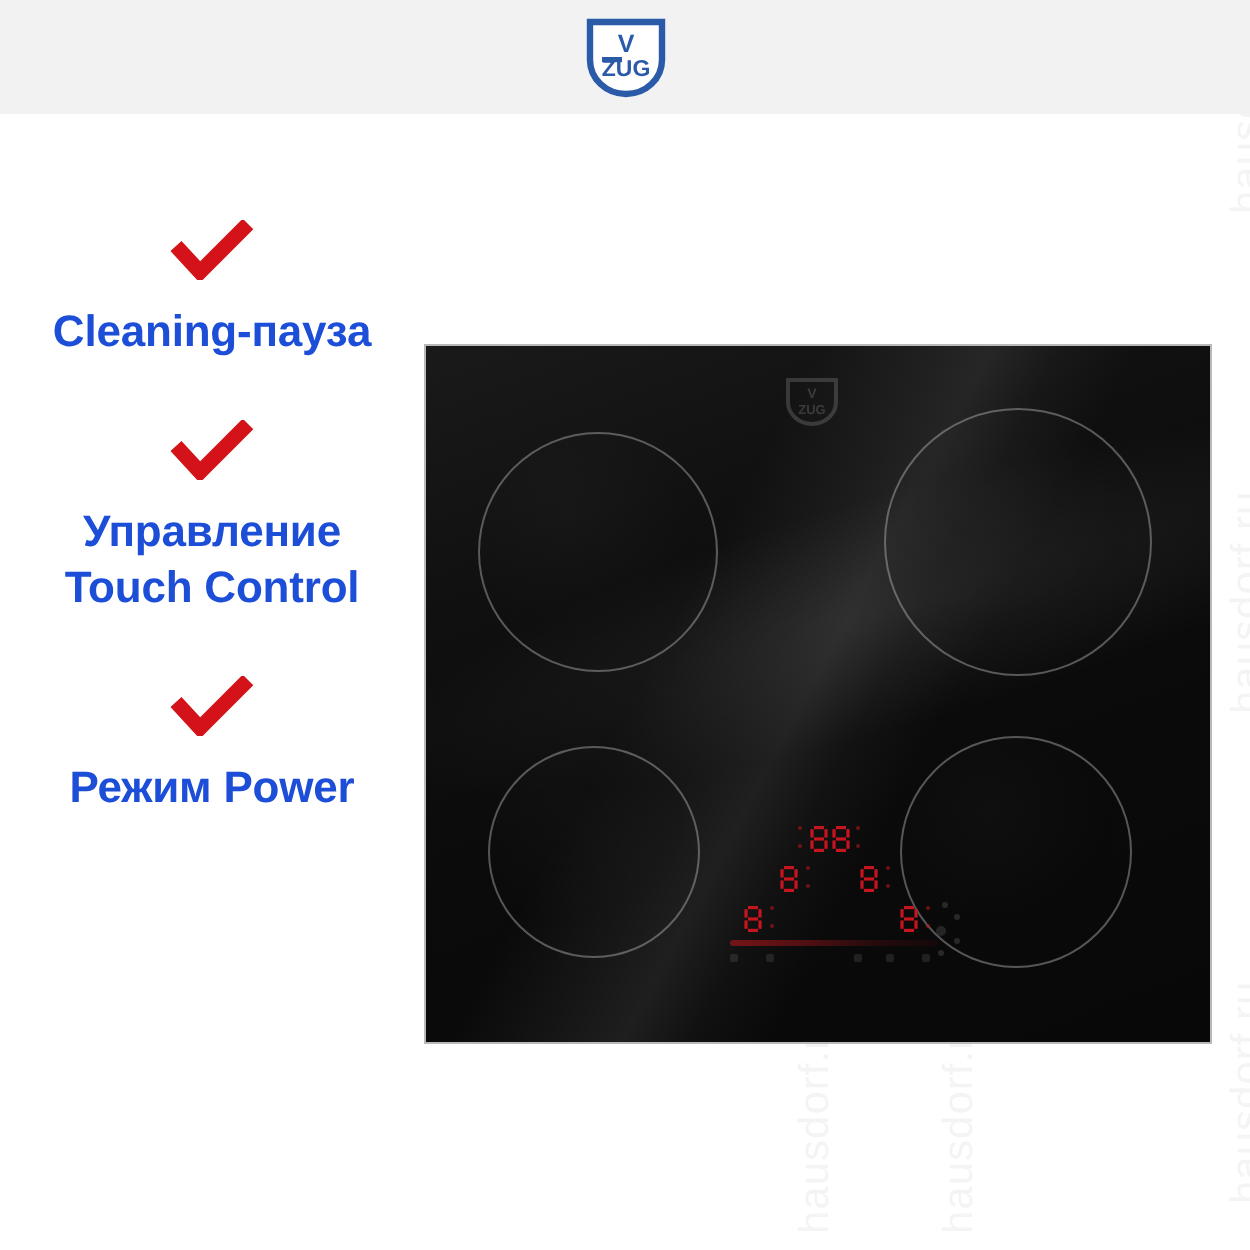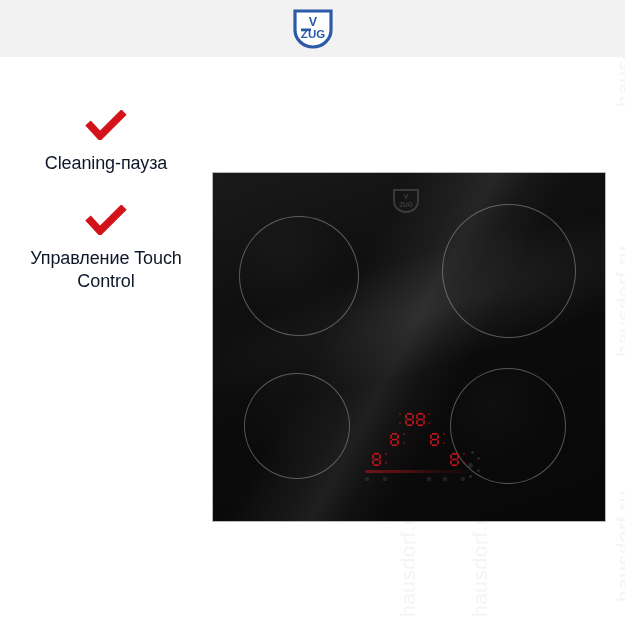--- a/index.html
+++ b/index.html
@@ -36,23 +36,23 @@
   }
 
   
   .features {
     position: absolute; left: 0px; top: 110px;
     width: 212px;
   }
   .feature { width: 212px; margin-bottom: 26px; text-align: center; }
   .check { display:block; margin: 0 auto 12px auto; }
   .feature-label {
-    font-size: 18px;
-    font-weight: 400;
-    color: #0f172a;
+    font-size: 22px;
+    font-weight: 700;
+    color: #1d4ed8;
     line-height: 1.28;
     letter-spacing: -0.1px;
   }
 
   
   .cooktop {
     position: absolute;
     left: 212px; top: 172px;
     width: 394px; height: 350px;
     background: #0a0a0a;
@@ -160,20 +160,26 @@
       <div class="feature-label">Cleaning-пауза</div>
     </div>
 
     <div class="feature" style="margin-top:30px;">
       <svg class="check" width="42" height="30" viewBox="0 0 42 30">
         <path d="M3 13 L15 26 L39 2" fill="none" stroke="#d3121a" stroke-width="7.5" stroke-linecap="butt" stroke-linejoin="miter"></path>
       </svg>
       <div class="feature-label" style="padding:0 28px;">Управление Touch Control</div>
     </div>
 
+    <div class="feature" style="margin-top:30px;">
+      <svg class="check" width="42" height="30" viewBox="0 0 42 30">
+        <path d="M3 13 L15 26 L39 2" fill="none" stroke="#d3121a" stroke-width="7.5" stroke-linecap="butt" stroke-linejoin="miter"></path>
+      </svg>
+      <div class="feature-label">Режим Power</div>
+    </div>
 
   </div>
 
   <div class="cooktop">
     <div class="glass"></div>
     <div class="glass-glow"></div>
 
     <div class="zone" style="left:26px;  top:43px;  width:120px; height:120px;"></div>
     <div class="zone" style="left:229px; top:31px;  width:134px; height:134px;"></div>
     <div class="zone" style="left:31px;  top:200px; width:106px; height:106px;"></div>

